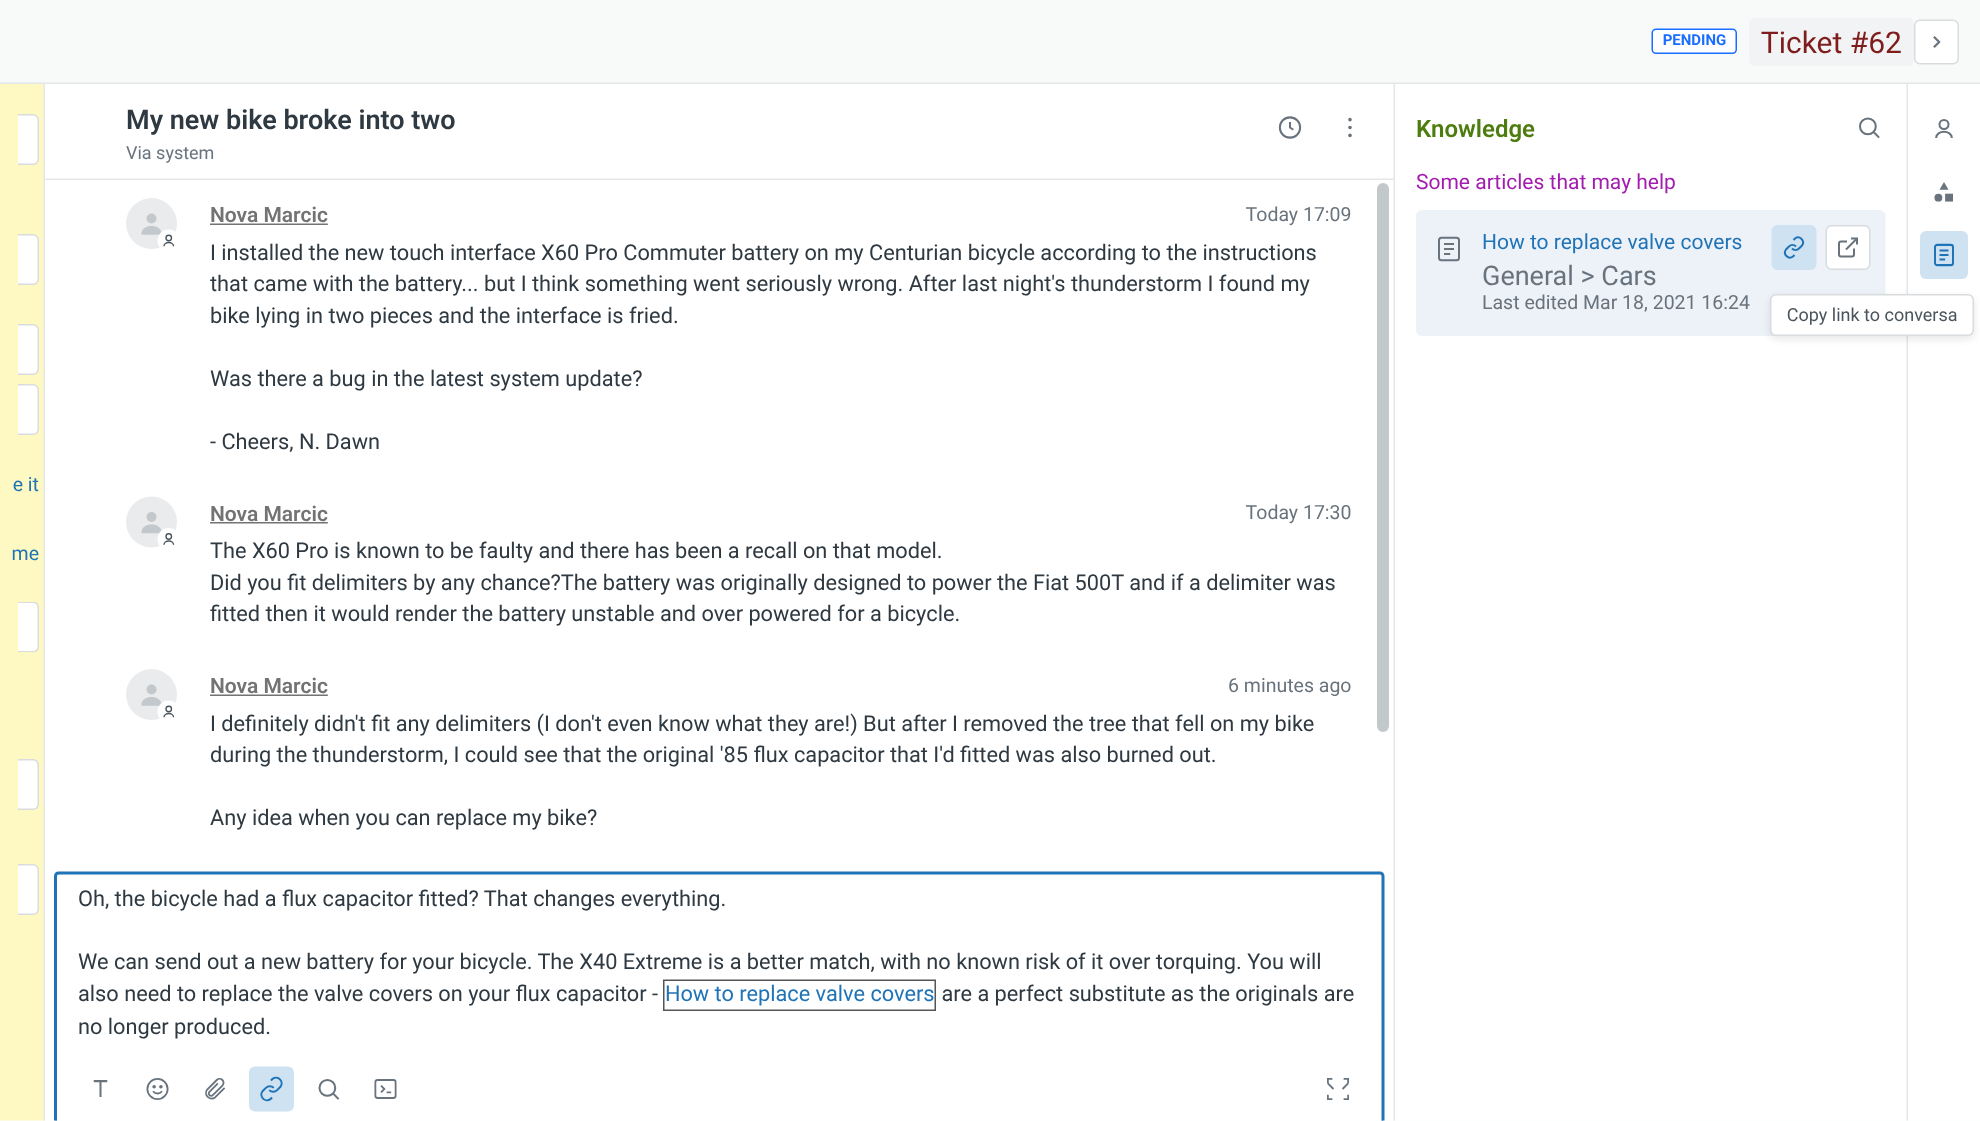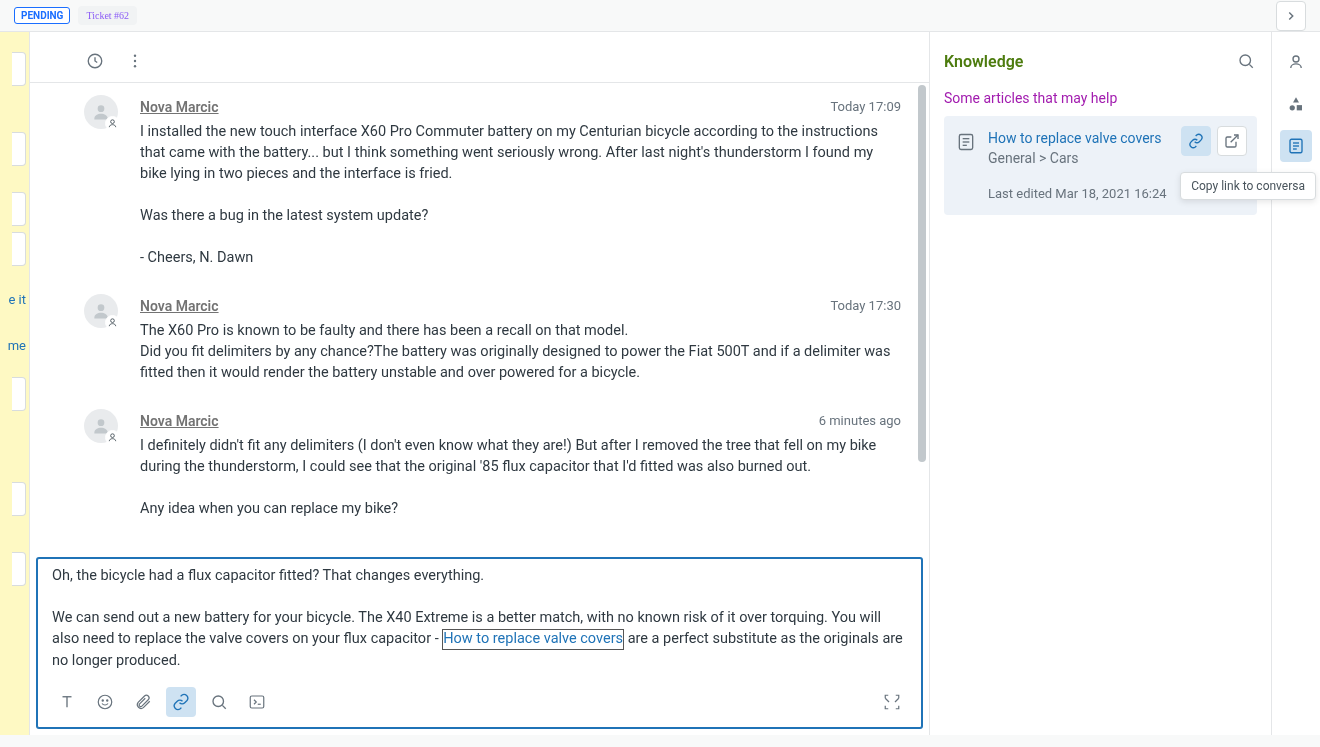--- a/index.html
+++ b/index.html
@@ -8,47 +8,46 @@
       font-size: 14px;
       color: #2f3941;
       background: #f8f9f9;
       width: 1320px;
       height: 747px;
       overflow: hidden;
     }
 
     
     .header-bar {
-      height: 32px;
-      display: flex;
-      align-items: center;
-      justify-content: space-between;
+      height: 56px;
+      display: flex;
+      align-items: center;
+      justify-content: flex-end;
       padding: 0 14px;
       border-bottom: 1px solid #e4e6e8;
       background: #f8f9f9;
     }
     .header-left { display: flex; align-items: center; }
     .status-badge {
       display: inline-block;
       padding: 2px 6px;
       font-size: 10px;
       font-weight: 700;
       color: #1a6eff;
       border: 1px solid #1a6eff;
       border-radius: 3px;
       margin-right: 8px;
       background: #fff;
     }
     .ticket-title-small {
-      font-size: 10px;
-      color: #8b5cf6;
+      font-size: 20px;
+      color: #7f1d1d;
       background: #f1f3f4;
       padding: 4px 8px;
       border-radius: 4px;
-      font-family: Liberation Serif, serif;
     }
     .next-btn {
       width: 30px;
       height: 30px;
       border: 1px solid #d8dcde;
       background: #fff;
       border-radius: 4px;
       display: flex;
       align-items: center;
       justify-content: center;
@@ -293,23 +292,23 @@
       color: #68737d;
       flex-shrink: 0;
       margin-top: 2px;
     }
     .knowledge-card .card-title {
       font-size: 14px;
       color: #1f73b7;
       margin-bottom: 4px;
     }
     .knowledge-card .card-path {
-      font-size: 14px;
-      color: #68737d;
-      margin-bottom: 20px;
+      font-size: 18px;
+      color: #68737d;
+      margin-bottom: 0;
     }
     .knowledge-card .card-meta {
       font-size: 13px;
       color: #68737d;
     }
     .knowledge-card .card-actions {
       position: absolute;
       top: 10px;
       right: 10px;
       display: flex;
@@ -409,20 +408,24 @@
         <div class="stub-box"></div>
       </div>
     <div class="stub-item" style="top:520px;">
         <div class="stub-box"></div>
       </div>
   </div>
 
   <div class="center-col">
 
     <div class="ticket-header">
+      <div>
+        <h1>My new bike broke into two</h1>
+        <div class="via">Via system</div>
+      </div>
       <div class="ticket-header-actions">
         <div class="icon-btn">
           <svg width="18" height="18" viewBox="0 0 24 24" fill="none" stroke="currentColor" stroke-width="1.8">
               <circle cx="12" cy="12" r="9"></circle>
               <polyline points="12 7 12 12 15 14"></polyline>
             </svg>
         </div>
         <div class="icon-btn">
           <svg width="18" height="18" viewBox="0 0 24 24" fill="currentColor">
               <circle cx="12" cy="5" r="1.6"></circle>

